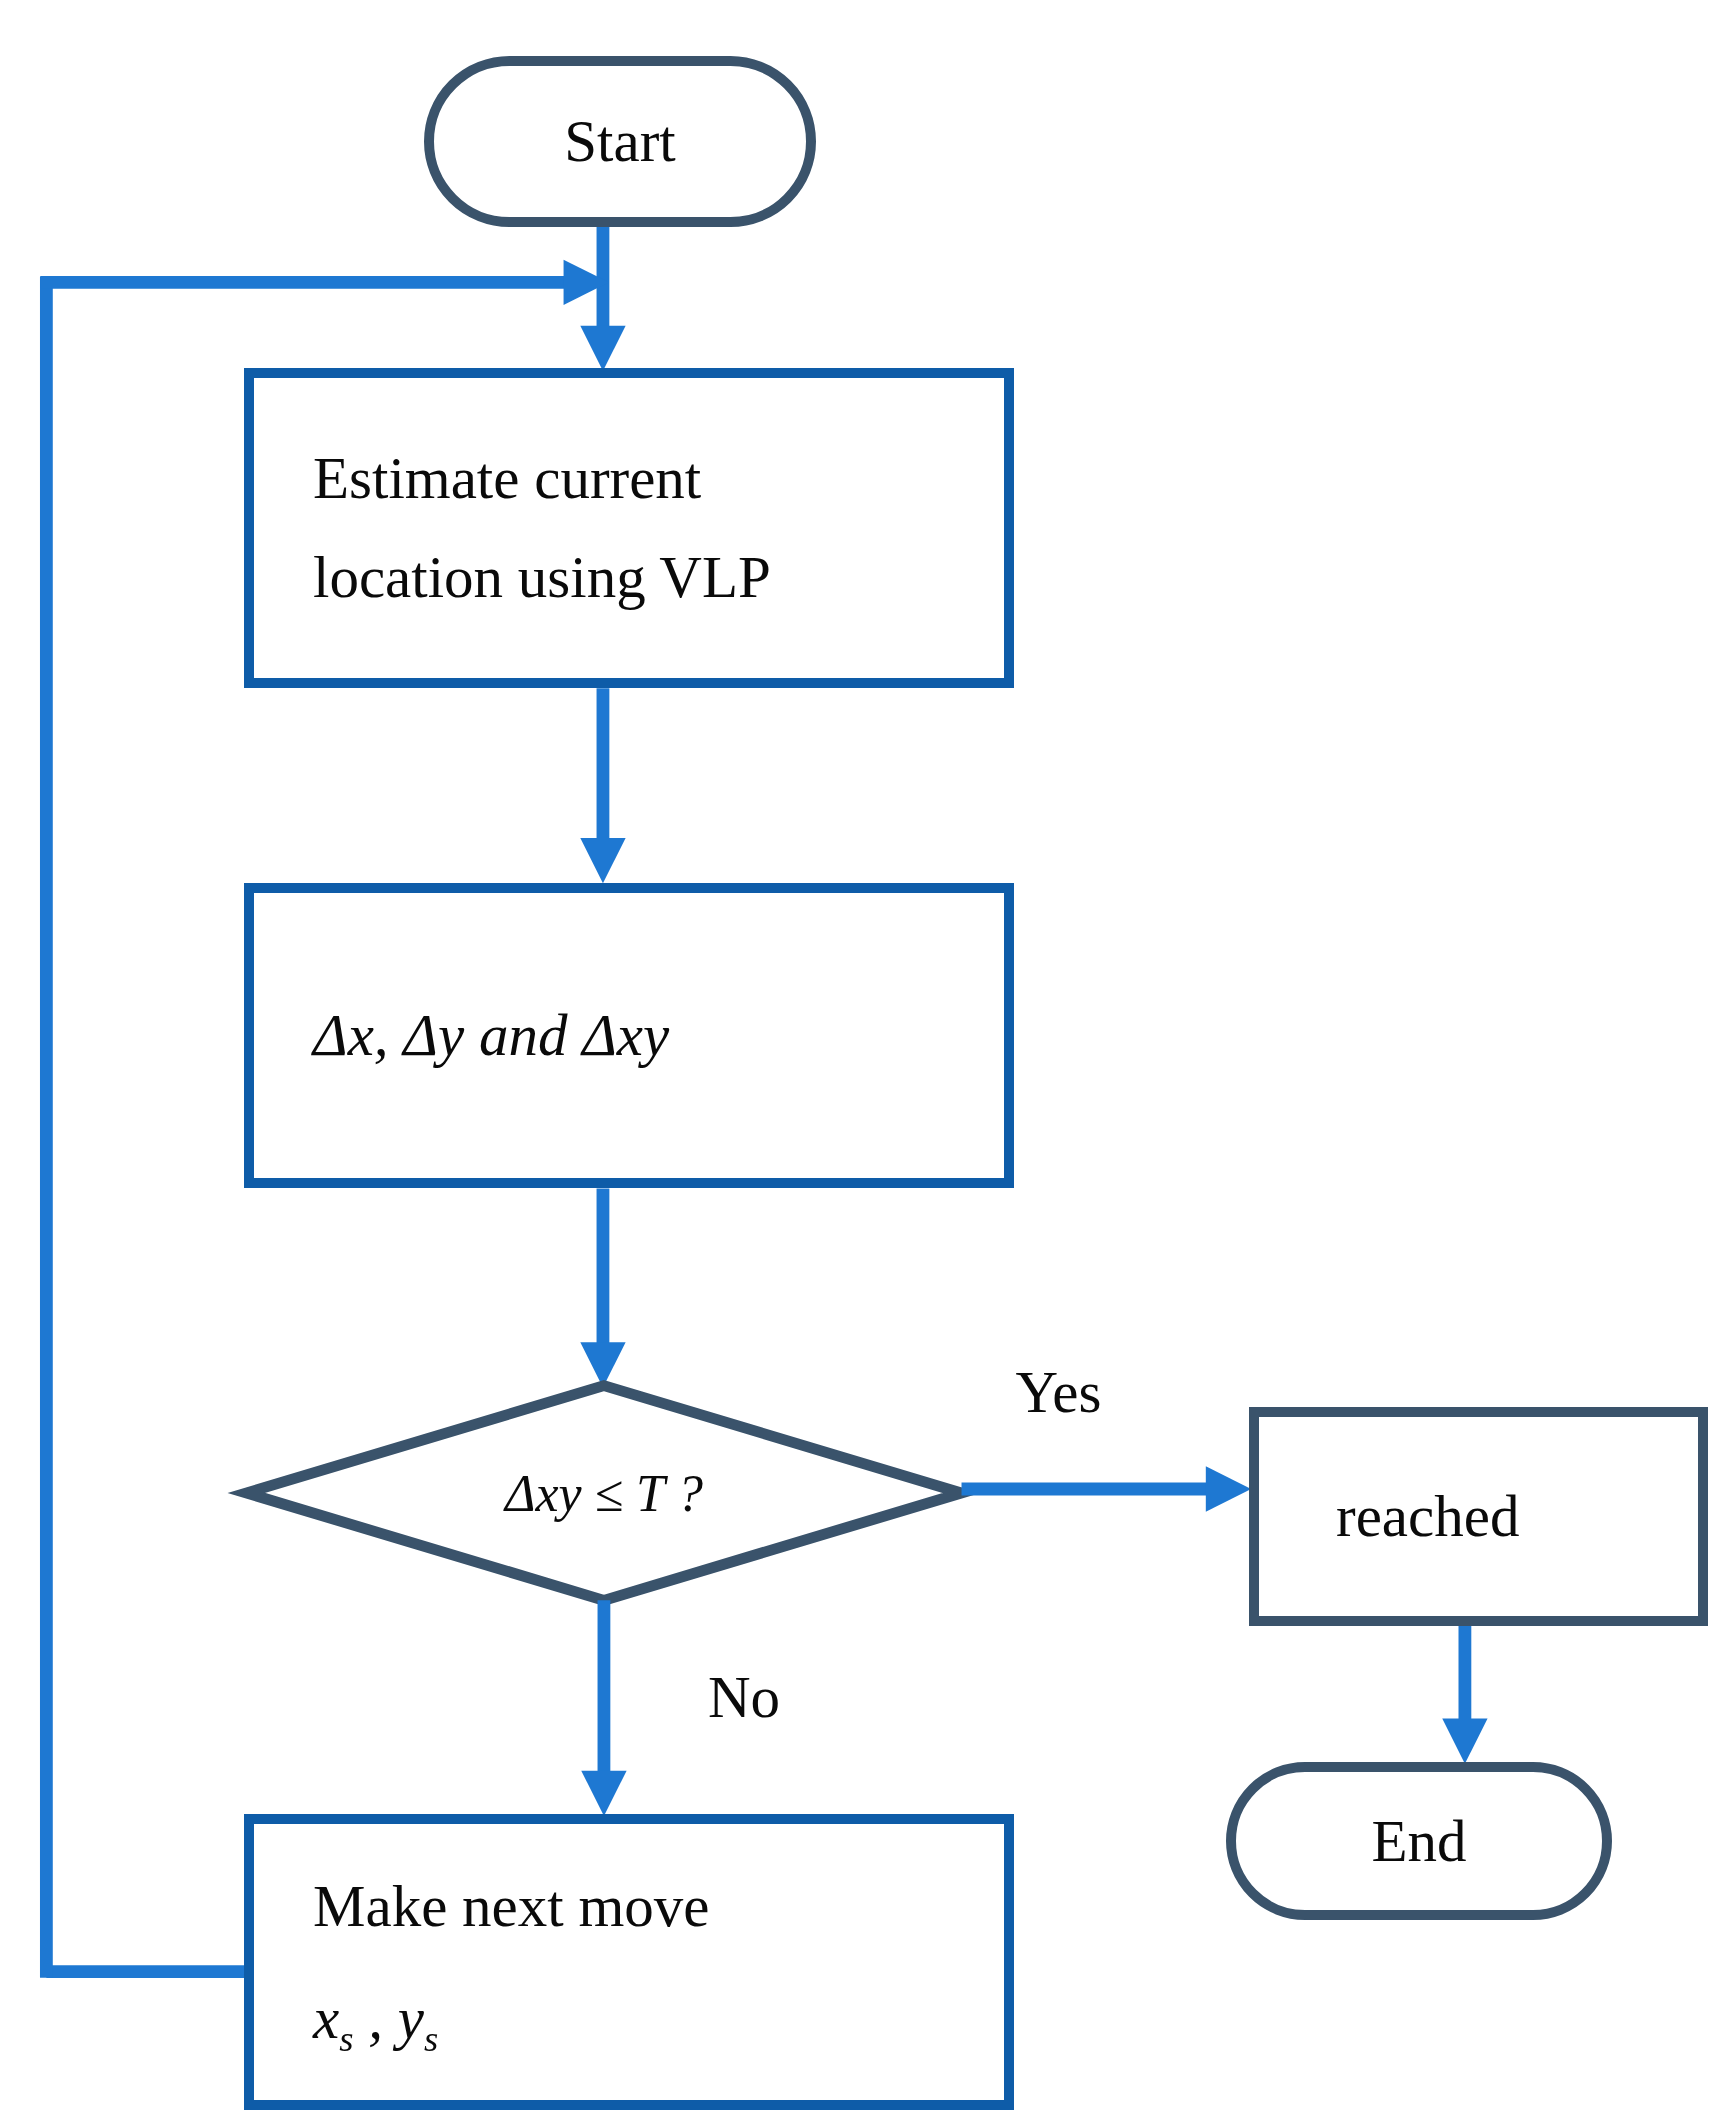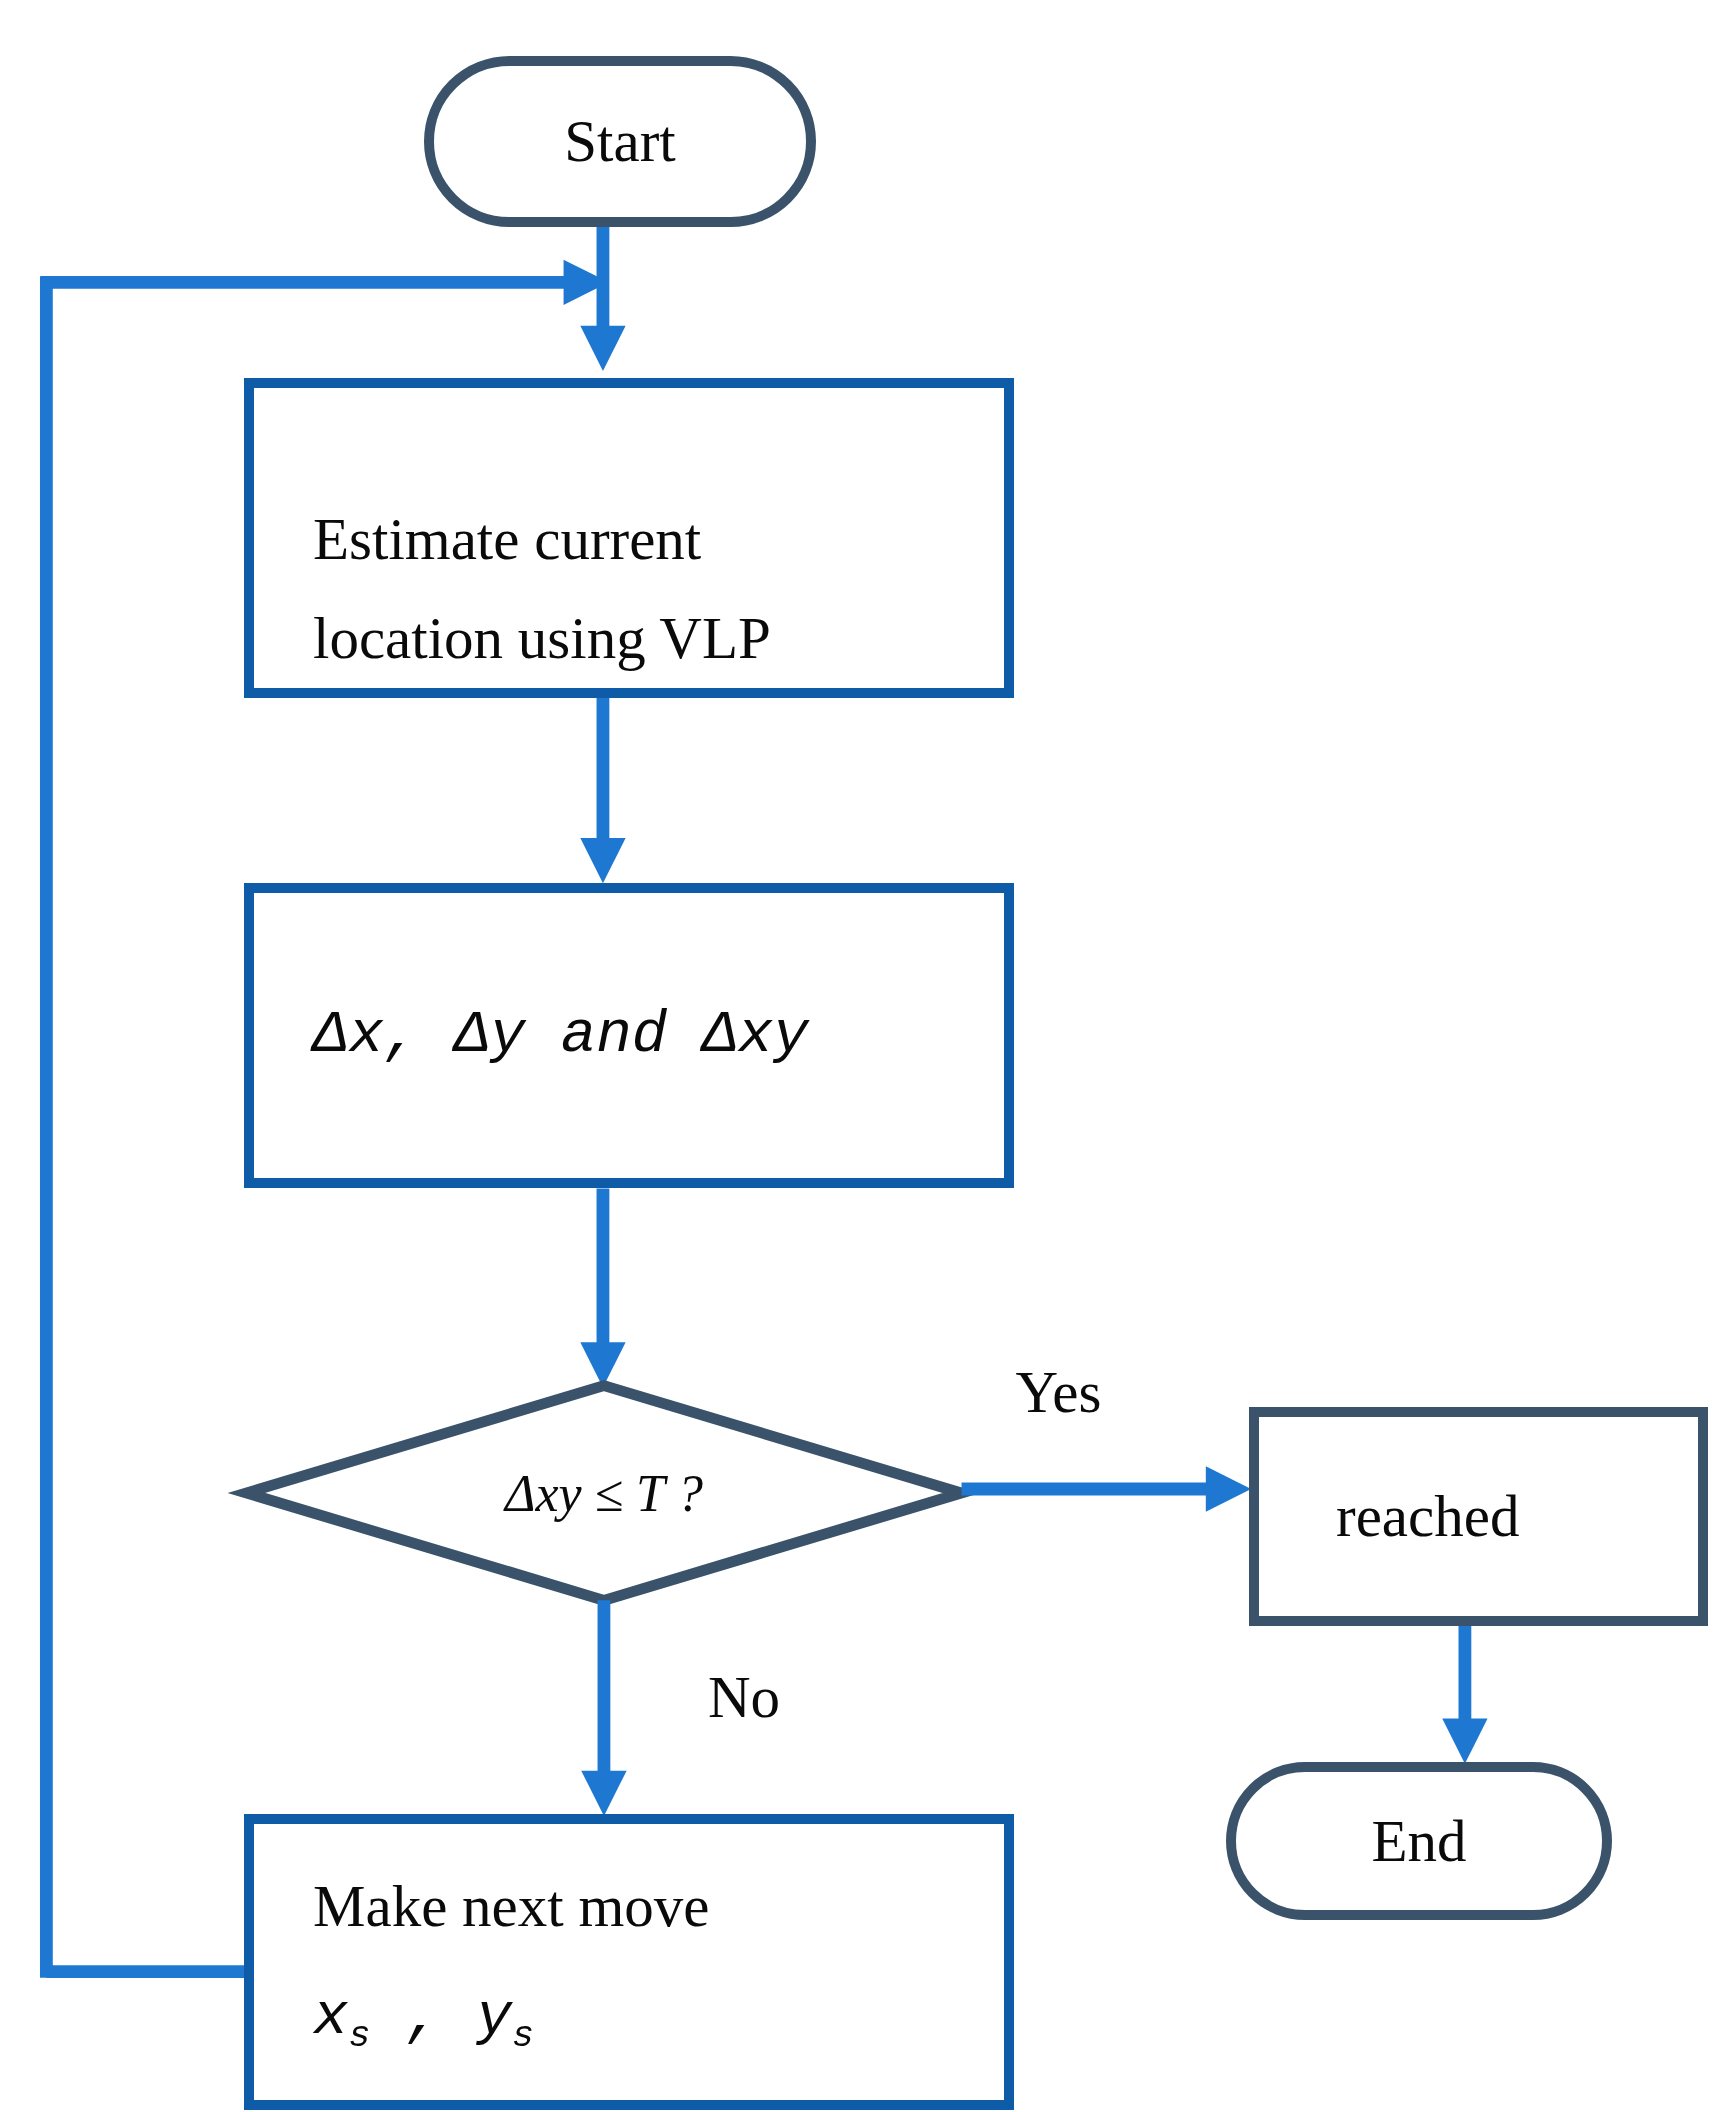--- a/index.html
+++ b/index.html
@@ -27,35 +27,35 @@
     display:flex;align-items:center;justify-content:center;
     font-size:59px;
   }
   .process{
     border:10.8px solid var(--process-border);
     display:flex;flex-direction:column;justify-content:center;
     font-size:59px;
   }
   .process .line{padding-left:59px;}
   .node-target .line{padding-left:77px;}
-  .math{font-style:italic;font-family:Liberation Mono, monospace;}
+  .math{font-style:italic;}
   .math sub{font-size:0.62em;line-height:0;}
   .sep{white-space:pre;}
   .edge-label{
     position:absolute;font-size:59px;color:var(--text);
     text-align:center;
   }
   .decision-label{
     position:absolute;left:328px;top:1407px;width:552px;height:97px;
     display:flex;align-items:center;justify-content:center;
     font-size:52px;font-style:italic;
   }
   
   .node-start{left:424px;top:17.7px;width:392px;height:171px;}
-  .node-estimate-location{left:244px;top:340px;width:770px;height:320px;line-height:1.68;justify-content:flex-end;}
+  .node-estimate-location{left:244px;top:330px;width:770px;height:320px;line-height:1.68;}
   .node-estimate-deltas{left:244px;top:845px;width:770px;height:305px;line-height:1.95;}
   .node-target{left:1249px;top:1369px;width:459px;height:219px;
     border:10.8px solid var(--terminal-border);display:flex;flex-direction:column;
     justify-content:center;font-size:59px;line-height:1.6;background:var(--background);
     box-sizing:border-box;position:absolute;}
   .node-end{left:1226px;top:1724px;width:386px;height:158px;}
   .node-make-move{left:244px;top:1776px;width:770px;height:296px;line-height:1.9;}
   .label-yes{left:960px;top:1320px;width:197px;}
   .label-no{left:680px;top:1625px;width:128px;}
 </style>

